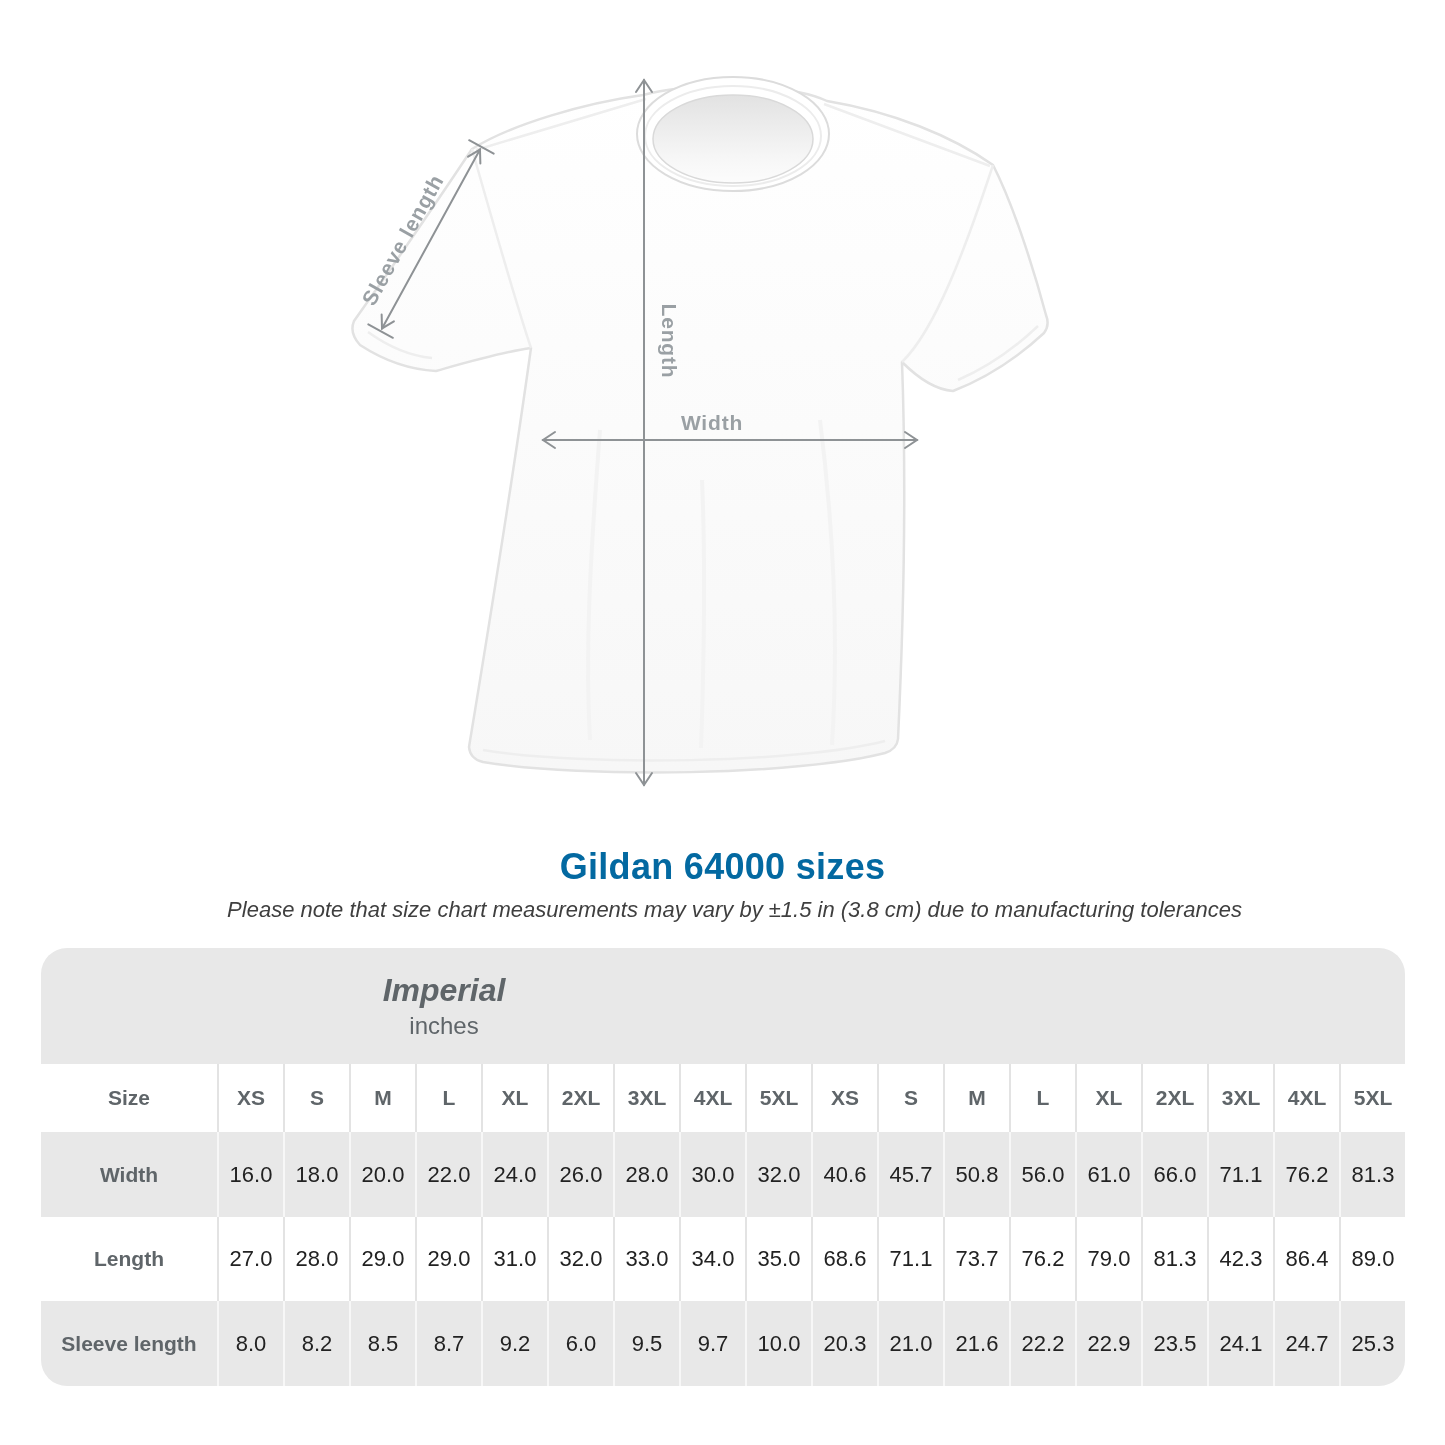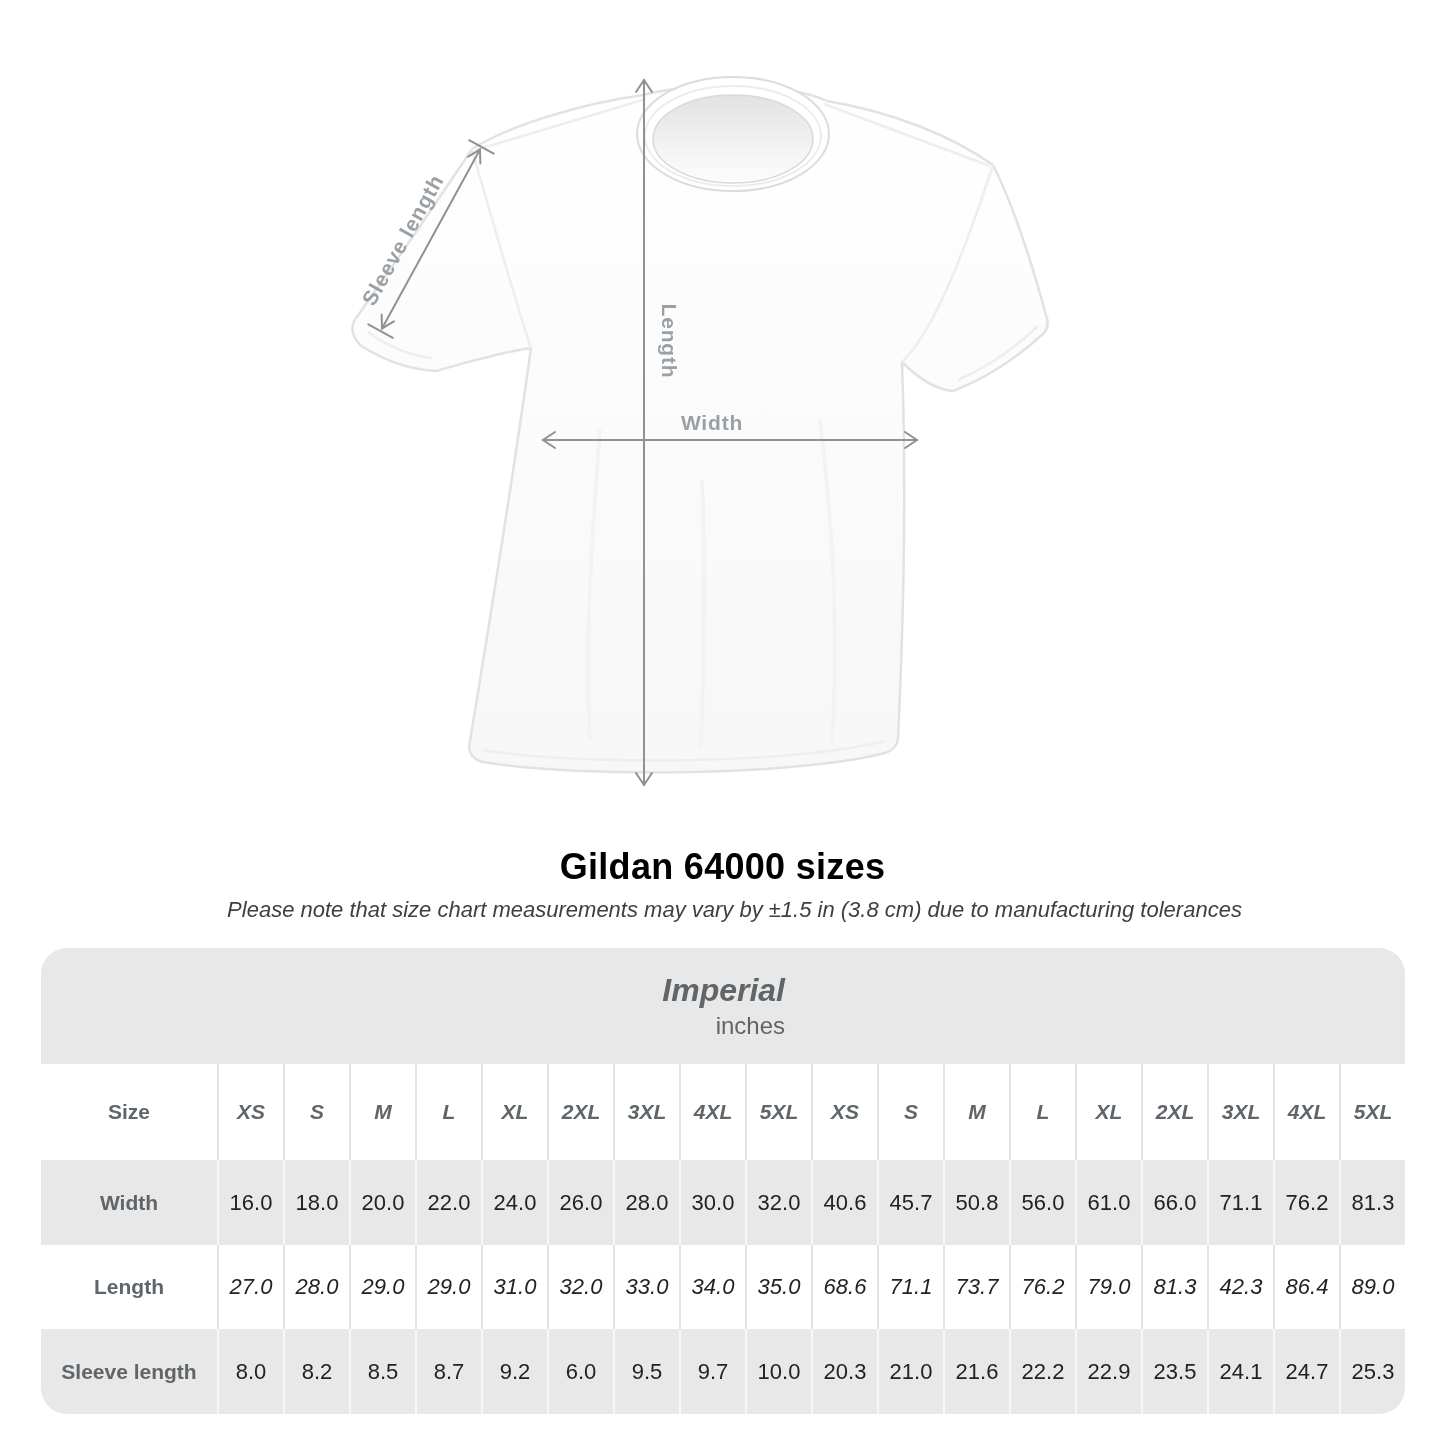--- a/index.html
+++ b/index.html
@@ -10,46 +10,46 @@
   .diagram { position:absolute; left:0; top:0; width:1445px; height:830px; }
   .diagram svg { position:absolute; left:0; top:0; }
   .mlabel { position:absolute; font-weight:bold; font-size:21px; color:#9aa0a4;
             letter-spacing:0.8px; white-space:nowrap; }
   .mlabel.wid    { left:712px; top:423px; transform:translate(-50%,-50%); }
   .mlabel.len    { left:669px; top:341px; transform:translate(-50%,-50%) rotate(90deg); }
   .mlabel.sleeve { left:403px; top:240px; transform:translate(-50%,-50%) rotate(-61deg); }
 
   
   .chart-title { position:absolute; top:846px; left:0; width:1445px; text-align:center;
-                 font-size:36px; font-weight:bold; color:#000000; letter-spacing:0.3px; }
+                 font-size:36px; font-weight:bold; color:#0369a1; letter-spacing:0.3px; }
   .chart-note  { position:absolute; top:897px; left:0; width:1445px; text-align:center;
                  font-size:22px; font-style:italic; color:#3f3f3f;margin-left:12px; }
 
   
   .size-table { position:absolute; left:41px; top:948px; width:1364px;
                 border-radius:26px; overflow:hidden; }
   .band { height:116px; background:#e8e8e8; display:flex; }
-  .band-half { width:682px; display:flex; flex-direction:column; align-items:flex-end;
+  .band-half { width:682px; display:flex; flex-direction:column; align-items:center;
                justify-content:center; color:#5f6569; }
   .band-half.imp { transform:translateX(62px); }
   .band-half.met { transform:translateX(-60px); }
   .band-title { font-size:32px; font-weight:bold; font-style:italic; line-height:1.15; }
   .band-unit  { font-size:24px; margin-top:4px; }
 
   .trow { display:grid; grid-template-columns:176px repeat(18,1fr); }
   .trow.r-white { background:#ffffff; }
   .trow.r-gray  { background:#e8e8e8; }
   .cell { display:flex; align-items:center; justify-content:center;
           font-size:22px; color:#222222; }
-  .trow.size-row  .cell { height:96px; }
+  .trow.size-row  .cell { height:68px; }
   .trow.width-row .cell { height:85px; }
   .trow.length-row .cell { height:84px; }
   .trow.sleeve-row .cell { height:85px; }
   .cell.hdr, .cell.lbl { font-weight:bold; color:#5f6569; font-size:21px; }
-  .trow.r-white .cell + .cell { border-left:2px solid #e3e3e3;font-style:italic; }
+  .trow.r-white .cell + .cell { border-left:2px solid #e3e3e3; }
   .trow.r-gray  .cell + .cell { border-left:2px solid #f7f7f7; }
   .trow .cell.first-val { border-left-width:3px; }
 </style>
 </head>
 <body>
 
 <div class="diagram">
   <svg width="1445" height="830" viewBox="0 0 1445 830">
     <defs>
       <linearGradient id="shirtGrad" x1="0" y1="0" x2="0" y2="1">

